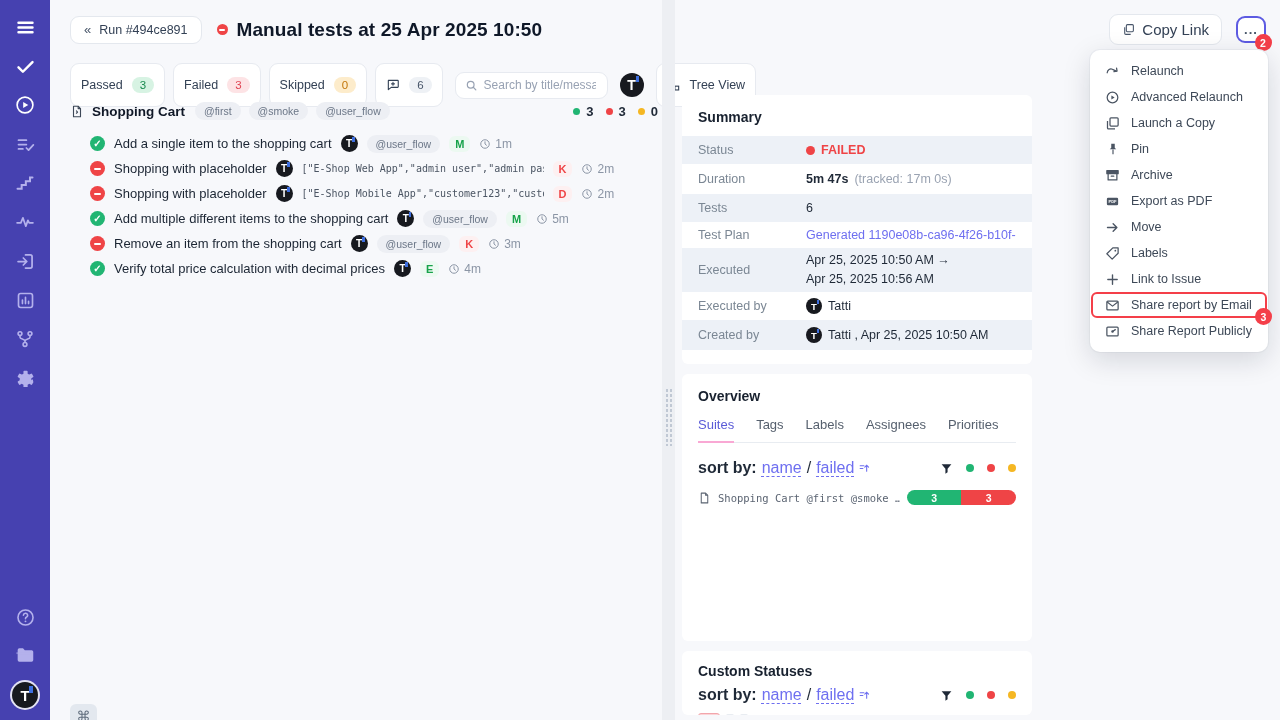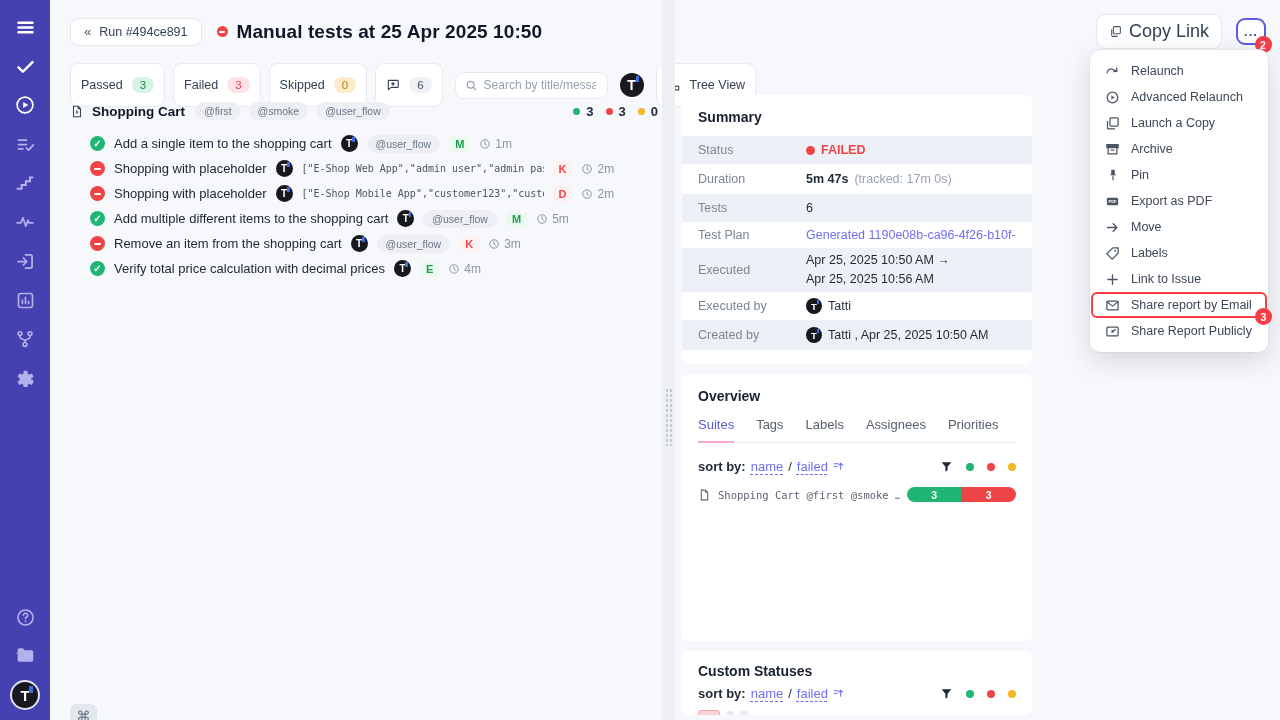--- a/index.html
+++ b/index.html
@@ -19,21 +19,21 @@
 
   
   .main{position:absolute;left:50px;top:0;right:0;height:720px}
   .topbar{position:absolute;left:20px;top:14px;right:14px;display:flex;align-items:center}
   .backchip{display:flex;align-items:center;gap:8px;background:#fff;border:1px solid #e4e8ee;border-radius:9px;padding:6px 13px;font-size:12.5px;color:#334155;cursor:pointer}
   .backchip .chev{color:#475569;font-size:13px;line-height:1}
   .statusdot{width:11px;height:11px;border-radius:50%;background:#ef4446;margin:0 9px 0 15px;position:relative}
   .statusdot::after{content:"";position:absolute;left:2.5px;top:4.5px;width:6px;height:2px;background:#fff;border-radius:1px}
   .ptitle{font-size:19px;font-weight:bold;color:#0f1828;letter-spacing:.1px}
   .topactions{margin-left:auto;display:flex;gap:14px;align-items:center}
-  .copybtn{display:flex;align-items:center;gap:7px;background:#fff;border:1px solid #e4e8ee;border-radius:9px;padding:6px 12px;font-size:18px;color:#334155;cursor:pointer}
+  .copybtn{display:flex;align-items:center;gap:7px;background:#fff;border:1px solid #e4e8ee;border-radius:9px;padding:6px 12px;font-size:15px;color:#334155;cursor:pointer}
   .morebtn{width:30px;height:27px;background:#fff;border:2px solid #5d5be2;border-radius:9px;color:#475569;display:flex;align-items:center;justify-content:center;font-weight:bold;font-size:13px;letter-spacing:1px;position:relative;cursor:pointer}
   .abadge{width:17px;height:17px;border-radius:50%;background:#f43f49;color:#fff;font-size:10.5px;font-weight:bold;display:flex;align-items:center;justify-content:center}
   .morebtn .abadge{position:absolute;right:-8px;bottom:-10px}
 
   .filterbar{position:absolute;left:20px;top:63px;display:flex;gap:8px;align-items:center}
   .chip{background:#fff;border:1px solid #e7eaf0;border-radius:9px;padding:5px 10px;font-size:12.5px;color:#334155;display:flex;align-items:center;gap:9px;cursor:pointer;height:44px}
   .cnt{font-size:11.5px;padding:2px 8px;border-radius:8px;line-height:1.1}
   .cnt.g{background:#d7f3e3;color:#188a4e}
   .cnt.r{background:#fde3e5;color:#e04453}
   .cnt.y{background:#fdeccb;color:#c2760a}
@@ -88,21 +88,21 @@
   .muted{color:#9aa3b2}
   .slink{color:#6e6ff0;text-decoration:underline dashed 1px;text-underline-offset:3px;max-width:230px;white-space:nowrap;overflow:hidden;cursor:pointer}
   .savatar{width:16px;height:16px;border-radius:50%;background:#17191f;color:#fff;font-size:9.5px;font-weight:bold;display:flex;align-items:center;justify-content:center;position:relative;flex:none}
   .savatar::after{content:"";position:absolute;right:3px;top:2px;width:2.5px;height:4px;background:#3e6fe0}
   .twolines{line-height:1.55}
 
   .ovcard{margin-top:10px;min-height:267px}
   .tabs{display:flex;gap:22px;margin-top:13px;border-bottom:1px solid #e8ecf1;font-size:13px;color:#56606e}
   .tab{padding-bottom:9px;cursor:pointer}
   .tab.on{color:#5a5bd7;border-bottom:2px solid #f9a8d4;margin-bottom:-1px}
-  .sortrow{display:flex;align-items:center;margin-top:16px;font-size:13px}
+  .sortrow{display:flex;align-items:center;margin-top:16px;font-size:16px}
   .sortlbl{color:#1f2937;font-weight:bold;margin-right:5px}
   .sortlink{color:#6e6ff0;text-decoration:underline dashed 1px;text-underline-offset:3px;cursor:pointer}
   .sortsep{color:#1f2937;margin:0 5px}
   .sorticon{color:#6e6ff0;margin-left:4px;display:flex;cursor:pointer}
   .sortright{margin-left:auto;display:flex;align-items:center;gap:13px}
   .fdot{width:8px;height:8px;border-radius:50%;cursor:pointer}
   .chartrow{display:flex;align-items:center;margin-top:13px;gap:7px}
   .chartname{font-family:"DejaVu Sans Mono",monospace;font-size:10.5px;color:#5b6472;white-space:nowrap;overflow:hidden;max-width:190px;cursor:pointer}
   .bar{margin-left:auto;display:flex;width:110px;height:15px;border-radius:8px;overflow:hidden;font-size:10.5px;font-weight:bold;color:#fff;cursor:pointer}
   .bar .seg{display:flex;align-items:center;justify-content:center;width:50%}
@@ -556,39 +556,39 @@
     <span class="mic">
         <svg width="15" height="15" viewBox="0 0 24 24" fill="none" stroke="currentColor" stroke-width="2">
           <rect x="8" y="3" width="13" height="13" rx="1.5"></rect>
           <path d="M4 8v11a1.5 1.5 0 0 0 1.5 1.5H16"></path>
         </svg>
       </span>
     <span>Launch a Copy</span>
   </div>
   <div class="mi">
     <span class="mic">
+        <svg width="14" height="14" viewBox="0 0 24 24" fill="currentColor">
+          <path d="M9 3h6v7l2.5 2.5H6.5L9 10z"></path>
+          <path d="M11 13h2v8h-2z"></path>
+        </svg>
+      </span>
+    <span>Pin</span>
+  </div>
+  <div class="mi">
+    <span class="mic">
         <svg width="15" height="15" viewBox="0 0 24 24" fill="none" stroke="currentColor" stroke-width="2" stroke-linejoin="round">
           <rect x="3" y="4" width="18" height="5" fill="currentColor"></rect>
           <path d="M5 9v10h14V9"></path>
           <path d="M10 13h4" stroke-linecap="round"></path>
         </svg>
       </span>
     <span>Archive</span>
   </div>
   <div class="mi">
     <span class="mic">
-        <svg width="14" height="14" viewBox="0 0 24 24" fill="currentColor">
-          <path d="M9 3h6v7l2.5 2.5H6.5L9 10z"></path>
-          <path d="M11 13h2v8h-2z"></path>
-        </svg>
-      </span>
-    <span>Pin</span>
-  </div>
-  <div class="mi">
-    <span class="mic">
         <svg width="15" height="15" viewBox="0 0 24 24">
           <rect x="3" y="6" width="18" height="12" rx="2" fill="currentColor"></rect>
           <text x="12" y="14.8" font-size="6.5" fill="#fff" text-anchor="middle" font-family="Liberation Sans,sans-serif" font-weight="bold">PDF</text>
         </svg>
       </span>
     <span>Export as PDF</span>
   </div>
   <div class="mi">
     <span class="mic">
         <svg width="15" height="15" viewBox="0 0 24 24" fill="none" stroke="currentColor" stroke-width="2.2" stroke-linecap="round" stroke-linejoin="round">

